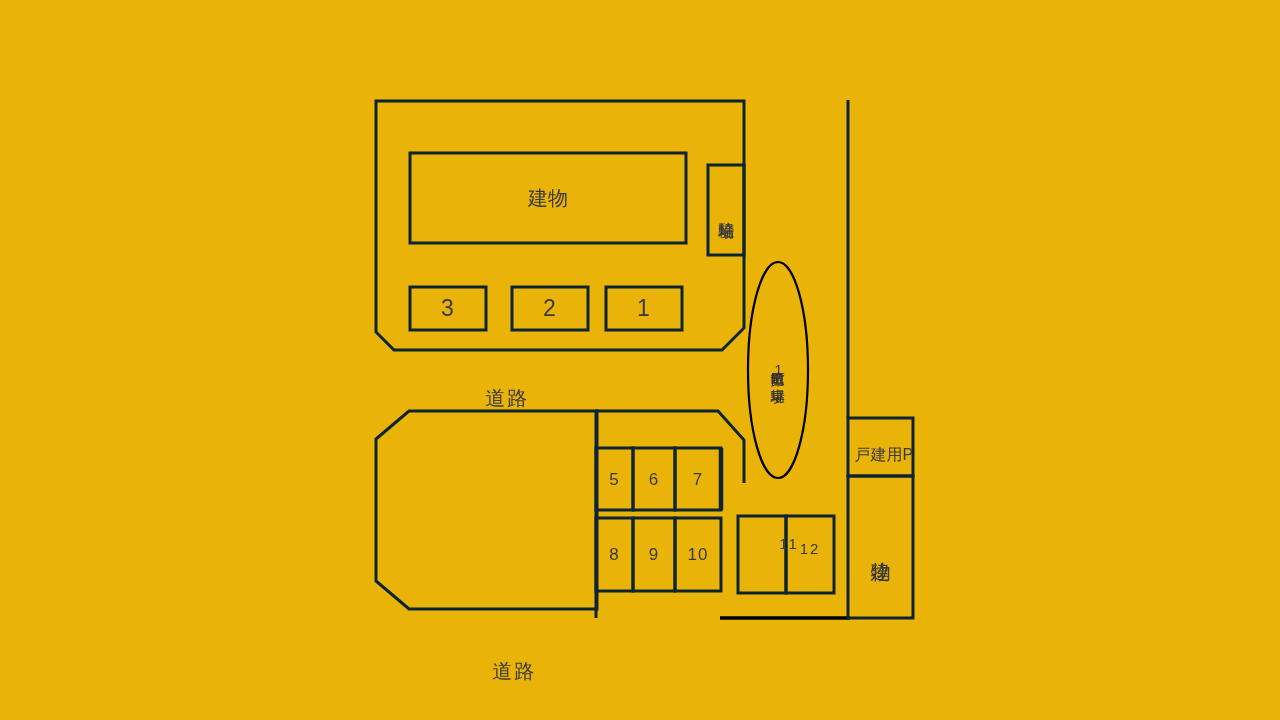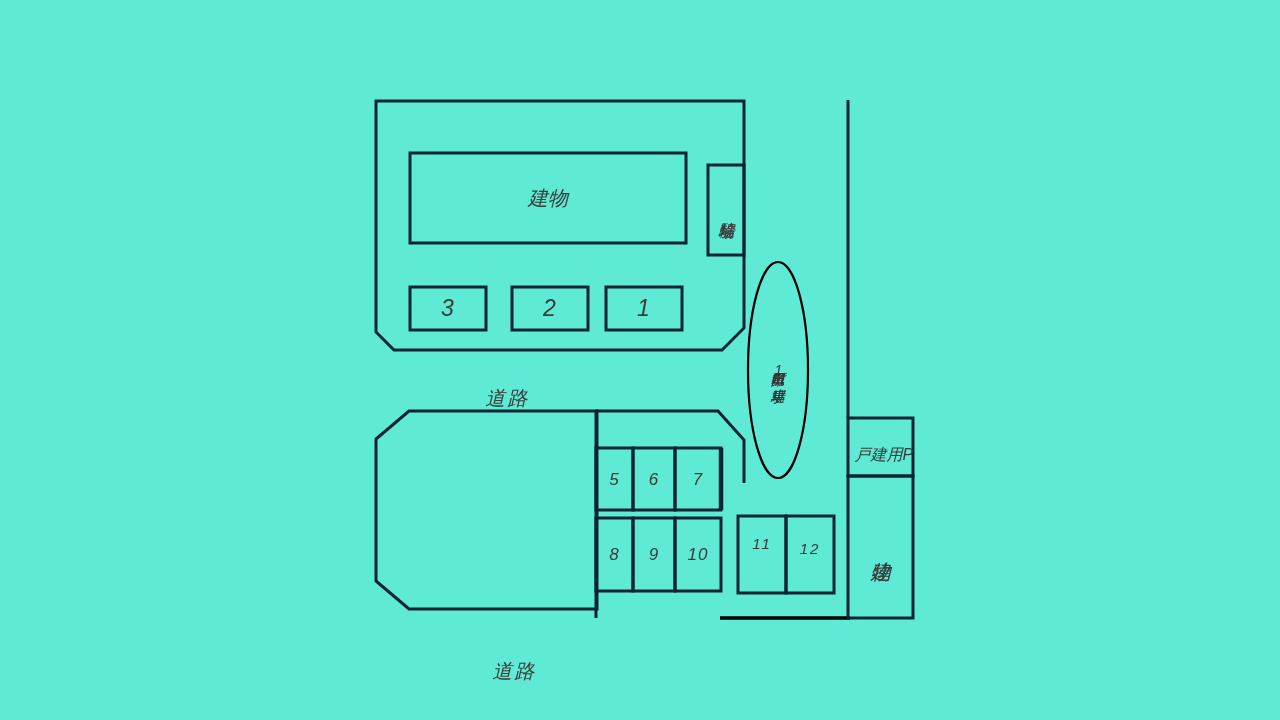--- a/index.html
+++ b/index.html
@@ -11,22 +11,21 @@
   body {
     width: 1280px;
     height: 720px;
     overflow: hidden;
     font-family: "Liberation Sans", "DejaVu Sans", sans-serif;
   }
   #diagram-root {
     position: relative;
     width: 1280px;
     height: 720px;
-    background: #5eead4;
-    font-style: italic;
+    background: #eab308;
   }
   svg#plan {
     position: absolute;
     left: 0;
     top: 0;
     width: 1280px;
     height: 720px;
     display: block;
   }
   .stroke-main {
@@ -193,21 +192,21 @@
   <div class="lbl lbl-num-sm ctr" style="left:596px; top:518px; width:37px; height:73px;">
     <span>8</span>
   </div>
   <div class="lbl lbl-num-sm ctr" style="left:633px; top:518px; width:42px; height:73px;">
     <span>9</span>
   </div>
   <div class="lbl lbl-num-sm ctr" style="left:675px; top:518px; width:46px; height:73px;align-items:center;">
     <span>10</span>
   </div>
 
-  <div class="lbl lbl-num-xs ctr" style="left:738px; top:516px; width:48px; height:55px;">
+  <div class="lbl lbl-num-xs ctr" style="left:765px; top:516px; width:48px; height:55px;">
     <span>11</span>
   </div>
   <div class="lbl lbl-num-xs ctr" style="left:786px; top:516px; width:48px; height:65px;">
     <span>12</span>
   </div>
 
   <div class="lbl lbl-cjk-sm ctr" style="left:848px; top:418px; width:65px; height:58px;">
     <span class="two-line" style="max-width:52px;">戸建用P</span>
   </div>
 

